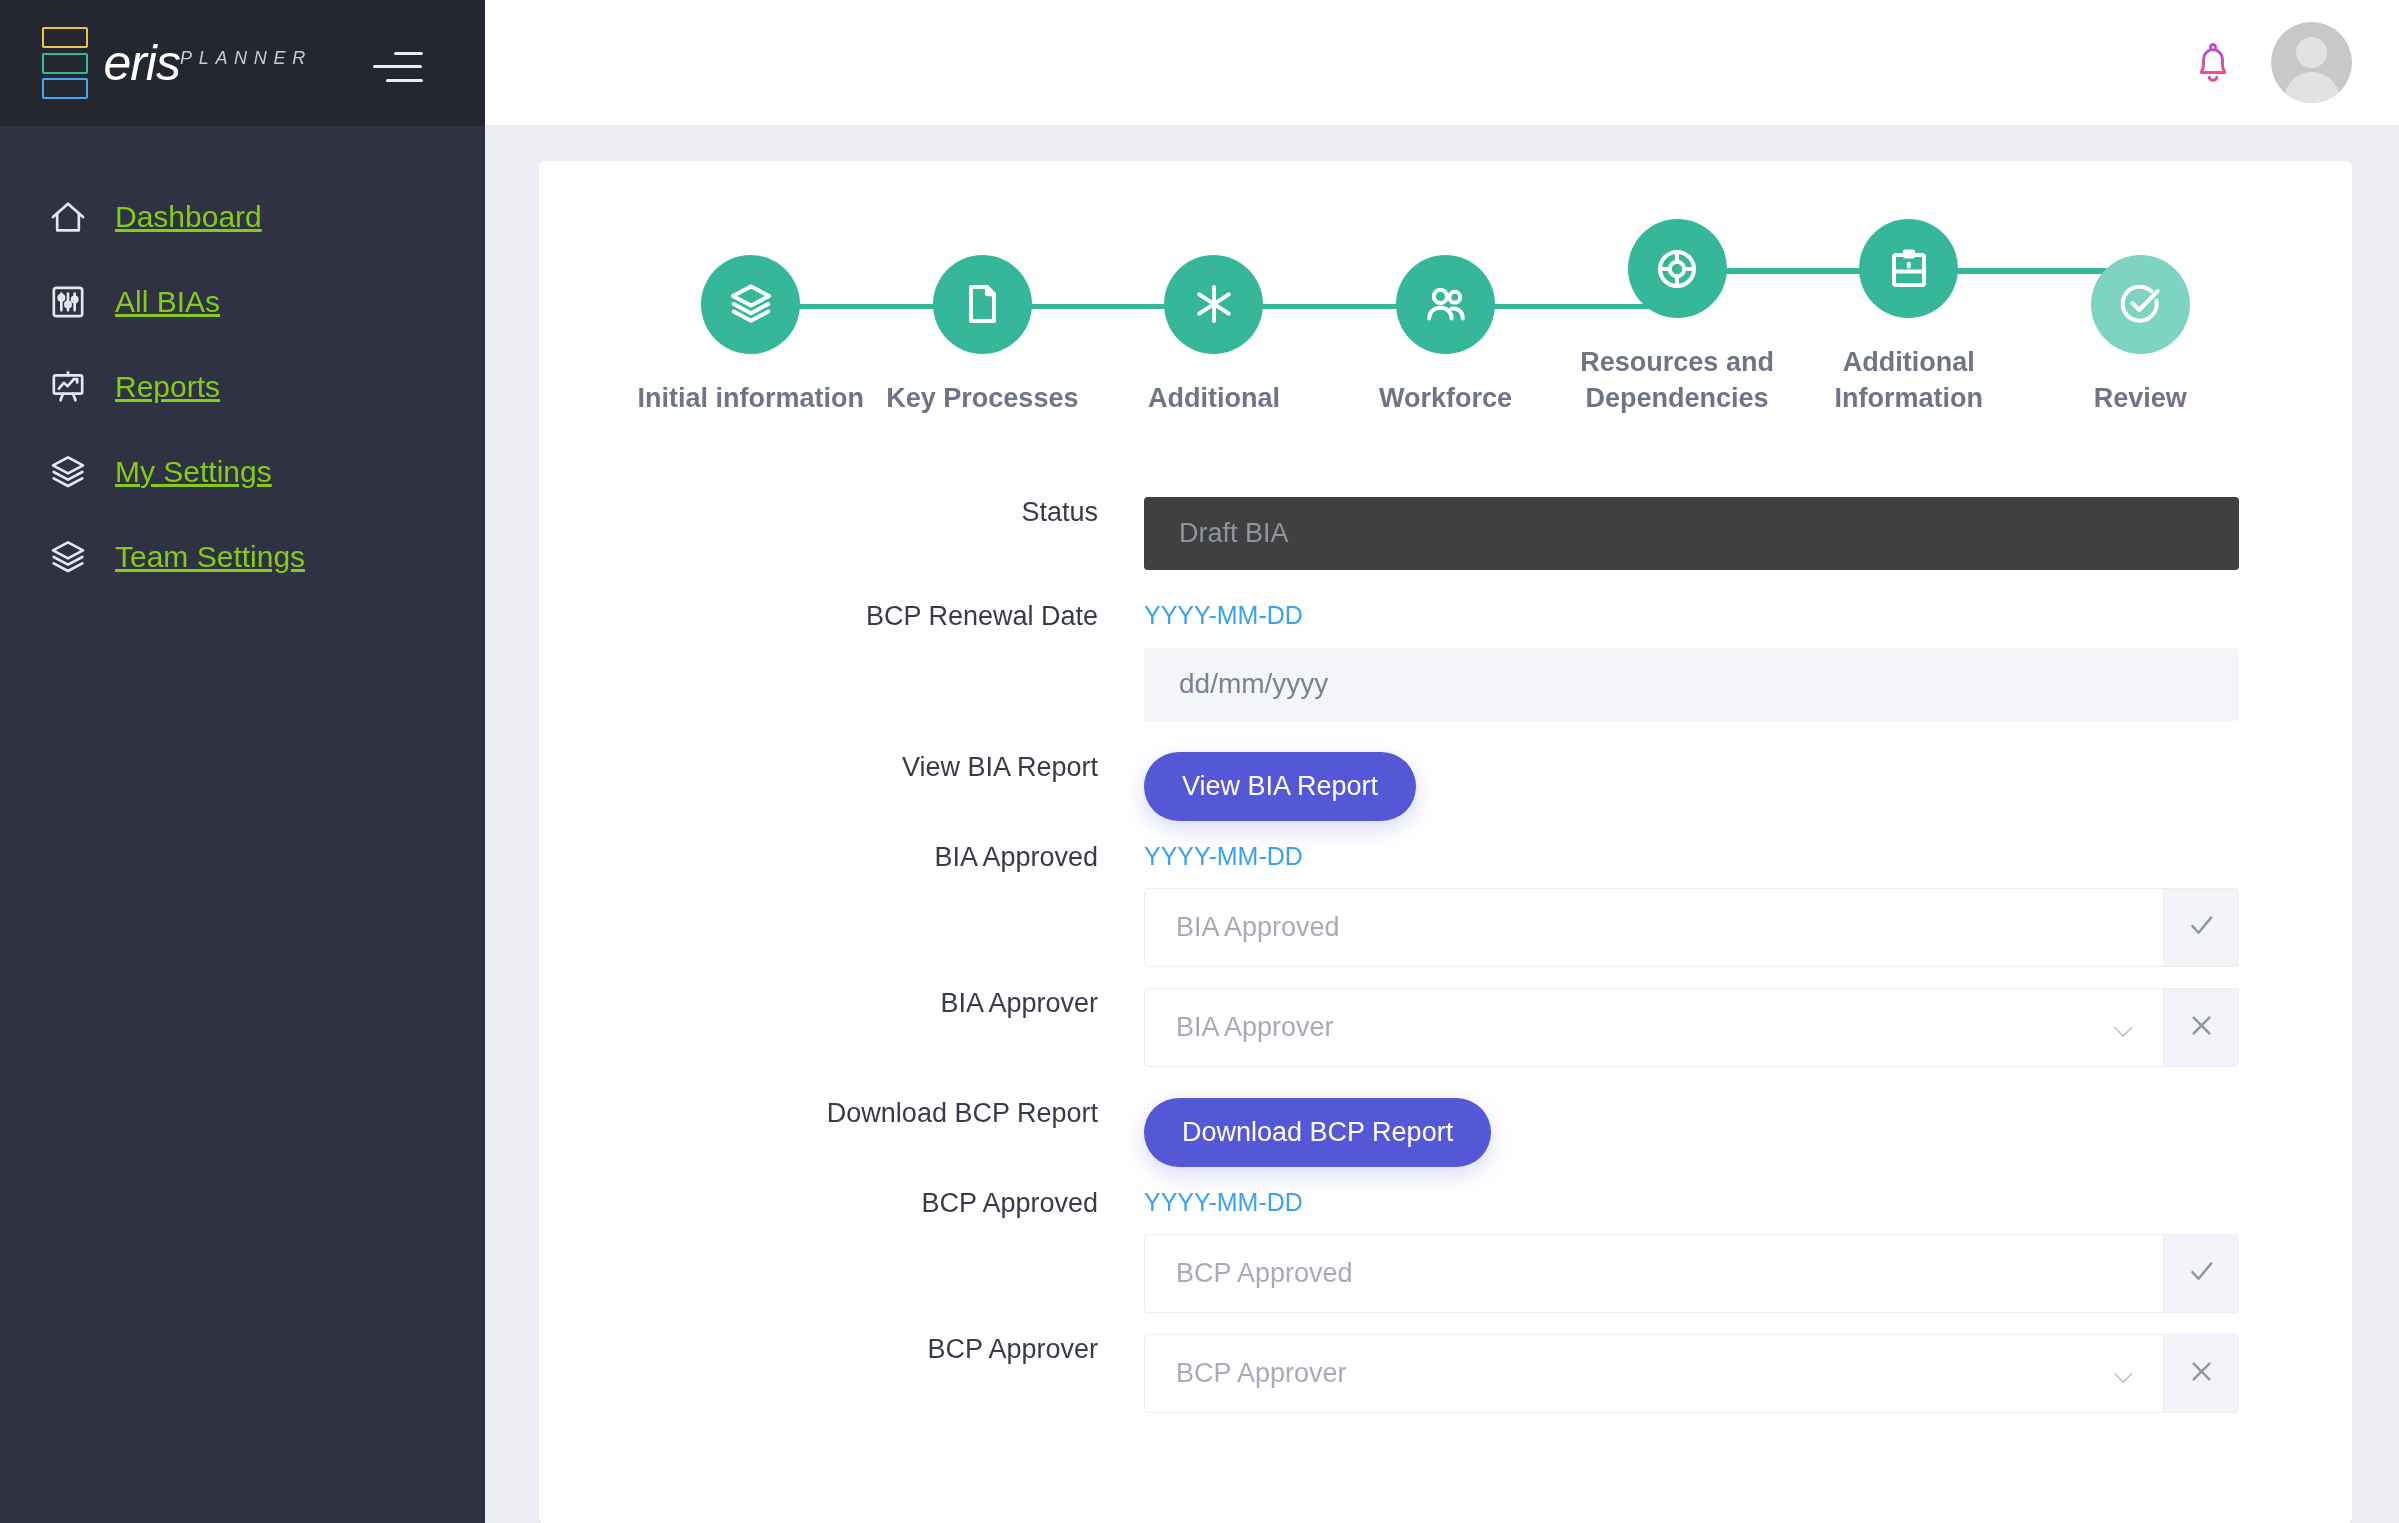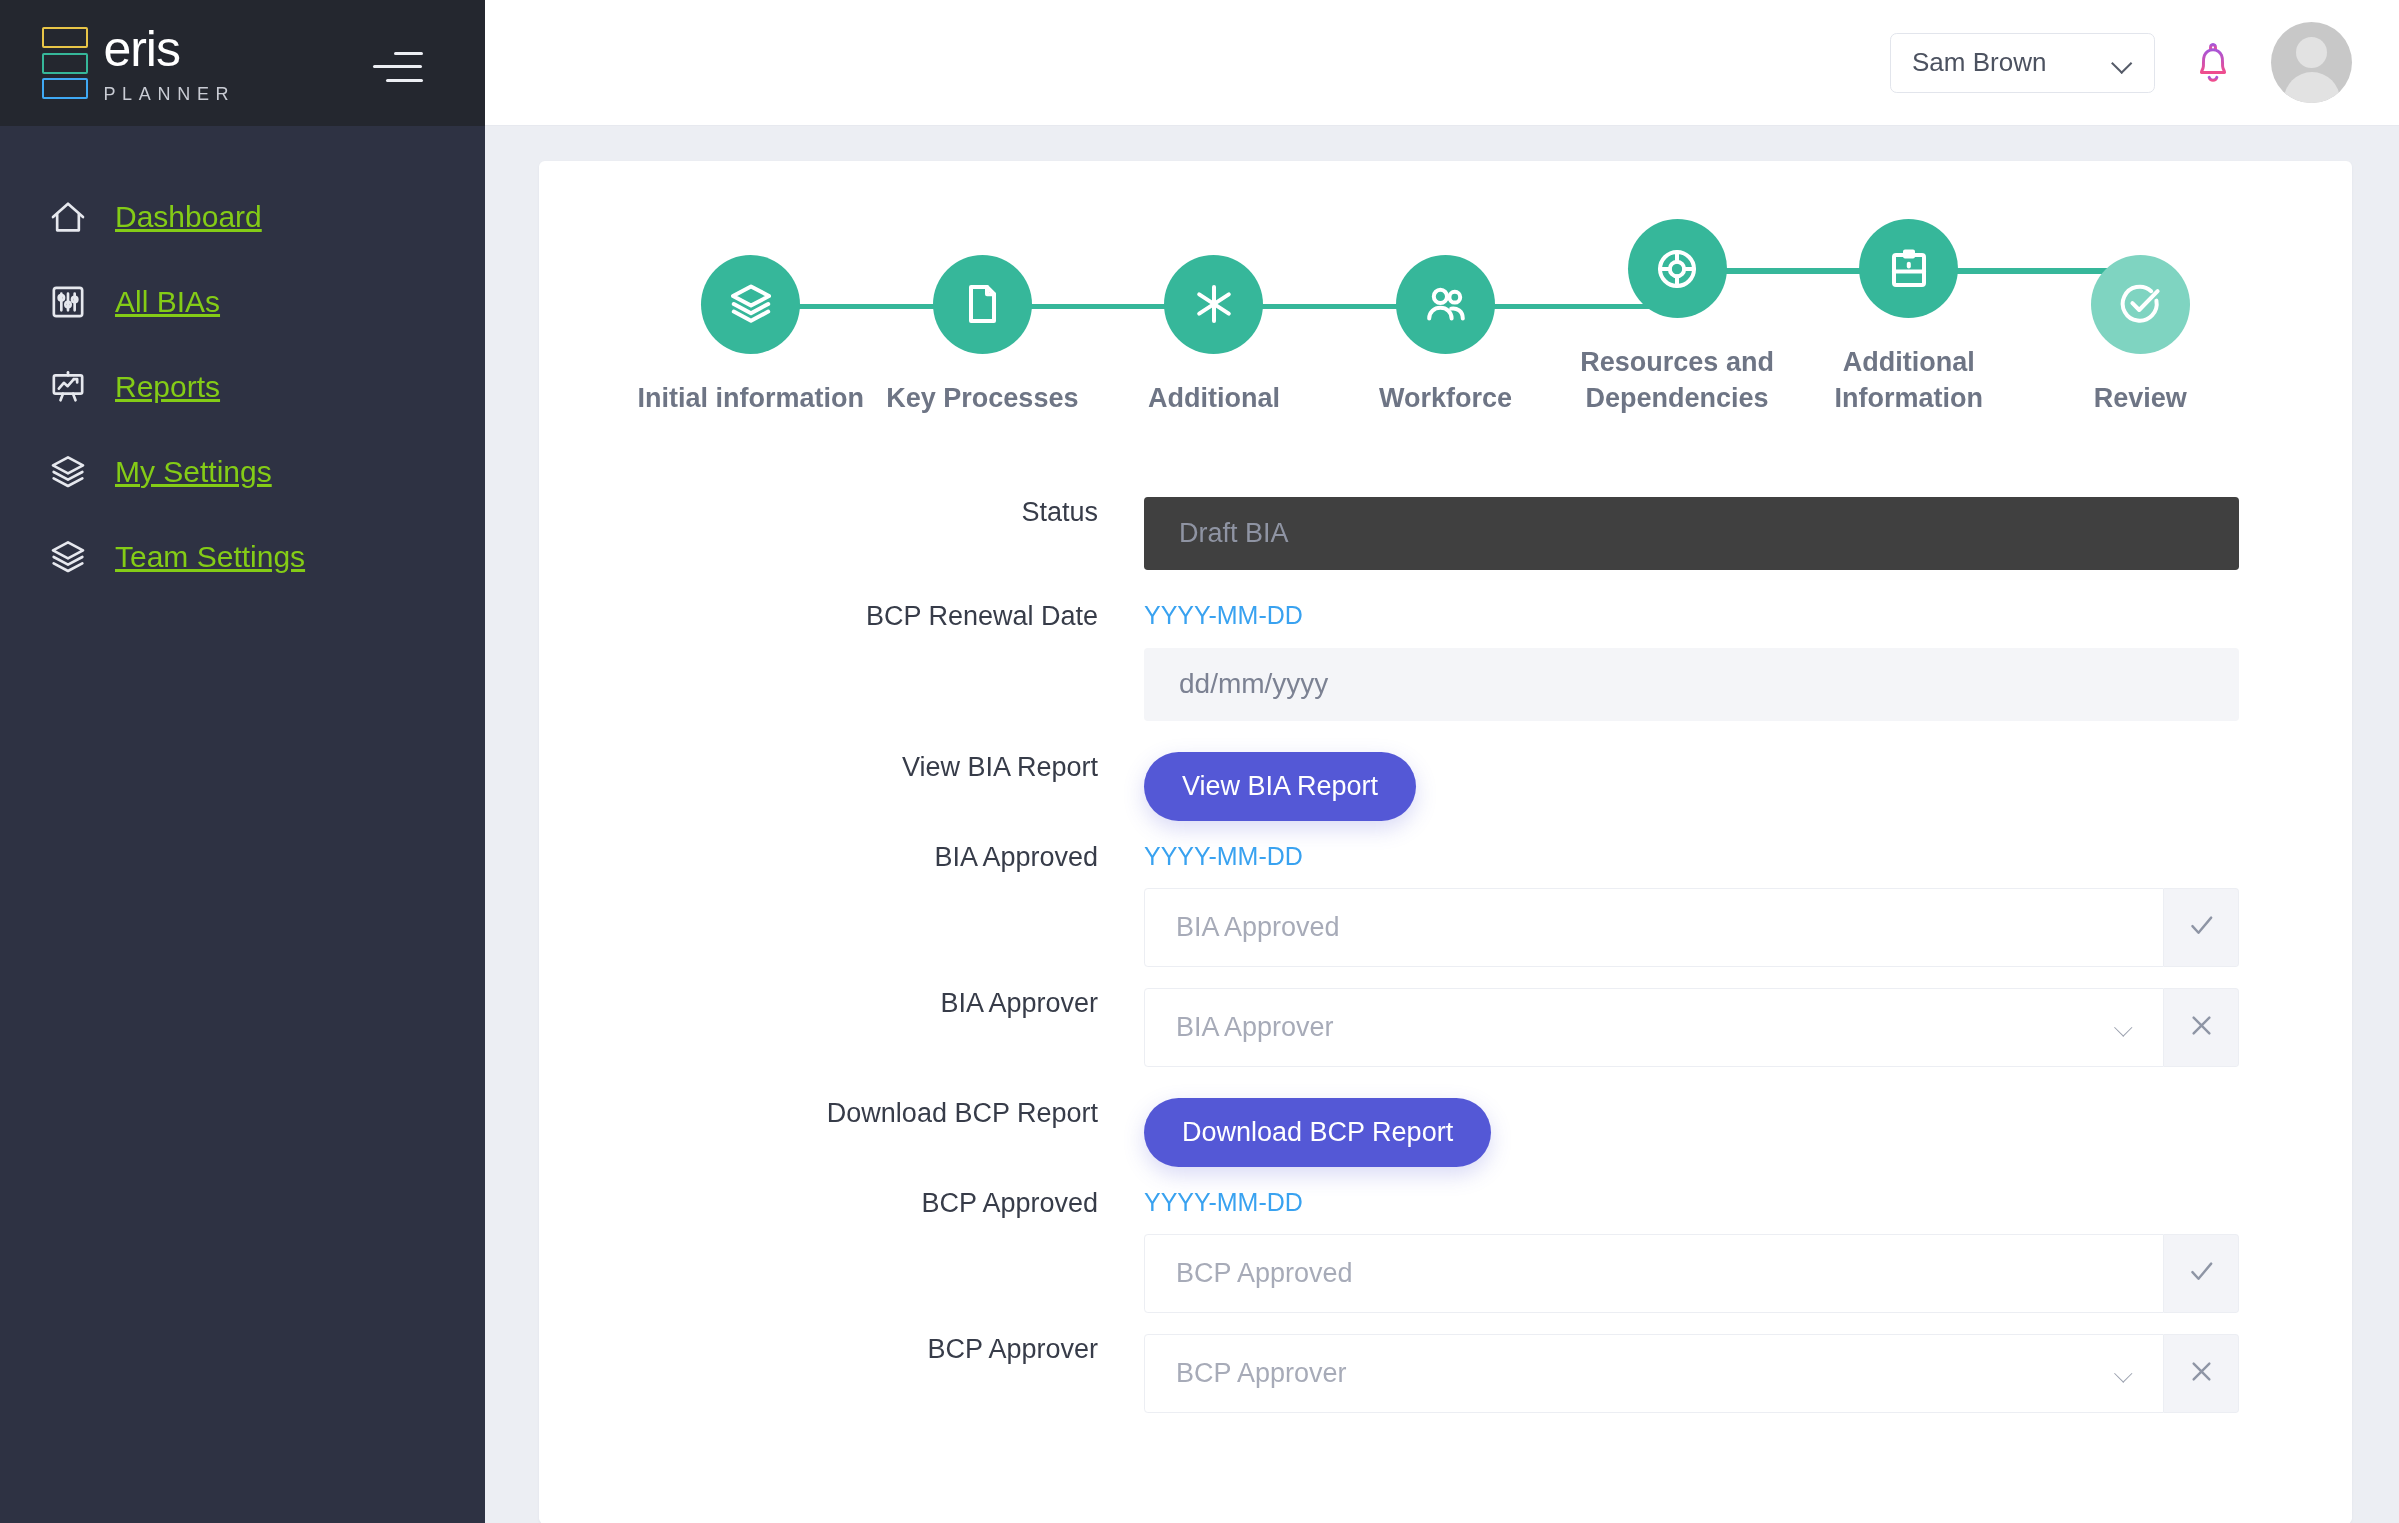--- a/index.html
+++ b/index.html
@@ -26,21 +26,21 @@
     background: #24272f;
     display: flex; align-items: center;
     padding-left: 42px;
     position: relative;
   }
   .logo { display: flex; align-items: center; gap: 15.4px; }
   .logo-mark { display: flex; flex-direction: column; gap: 4.8px; width: 46px; }
   .logo-mark i { display: block; height: 21px; border: 2.9px solid #e8c547; border-radius: 1.9px; }
   .logo-mark i:nth-child(2) { border-color: #36b79a; }
   .logo-mark i:nth-child(3) { border-color: #3fa9f5; }
-  .logo-text { display: flex; flex-direction: column; line-height: 1; }
+  .logo-text { display: flex; line-height: 1; font-style: italic; }
   .logo-word { font-size: 50px; color: #ffffff; letter-spacing: -1px; font-weight: 400; }
   .logo-sub { font-size: 18px; color: #c9ccd4; letter-spacing: 6.7px; margin-top: 11px; }
 
   .hamburger {
     position: absolute; right: 58px; top: 50%; transform: translateY(-50%);
     width: 54px; height: 38px; cursor: pointer;
   }
   .hamburger span { position: absolute; height: 2.9px; background: #eceef3; border-radius: 1.9px; }
   .hamburger span:nth-child(1) { width: 29px; left: 21px; top: 7.7px; }
   .hamburger span:nth-child(2) { width: 49px; left: 0px;  top: 21px; }
@@ -258,24 +258,20 @@
         </span>
         <span class="nav-label">Team Settings</span>
       </div>
 
     </nav>
   </aside>
 
   <section class="main">
 
     <header class="topbar">
-      <div class="user-select">
-        <span class="user-select-label">Sam Brown</span>
-        <span class="chev"></span>
-      </div>
 
       <span class="bell">
         <svg viewBox="0 0 24 26" width="42" height="48" fill="none" stroke-width="1.7" stroke-linecap="round" stroke-linejoin="round">
           <defs>
             <linearGradient id="bellGrad" x1="0" y1="0" x2="0" y2="1">
               <stop offset="0%" stop-color="#a855d8"></stop>
               <stop offset="100%" stop-color="#ef4d8e"></stop>
             </linearGradient>
           </defs>
           <path d="M12 2.6c-.8 0-1.4.6-1.4 1.4v1" stroke="url(#bellGrad)"></path>

